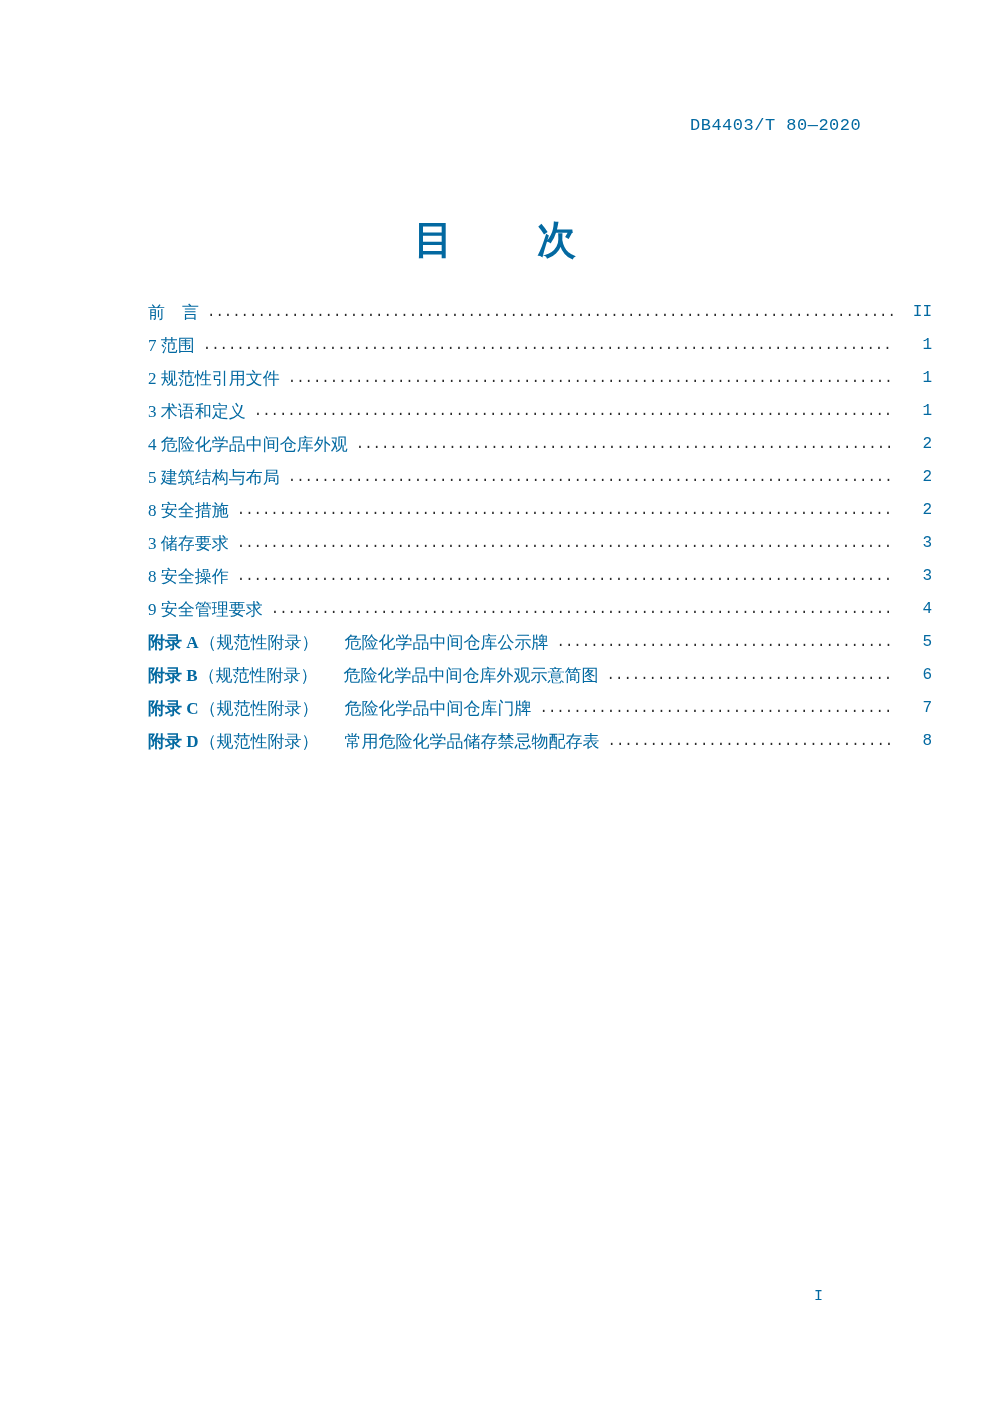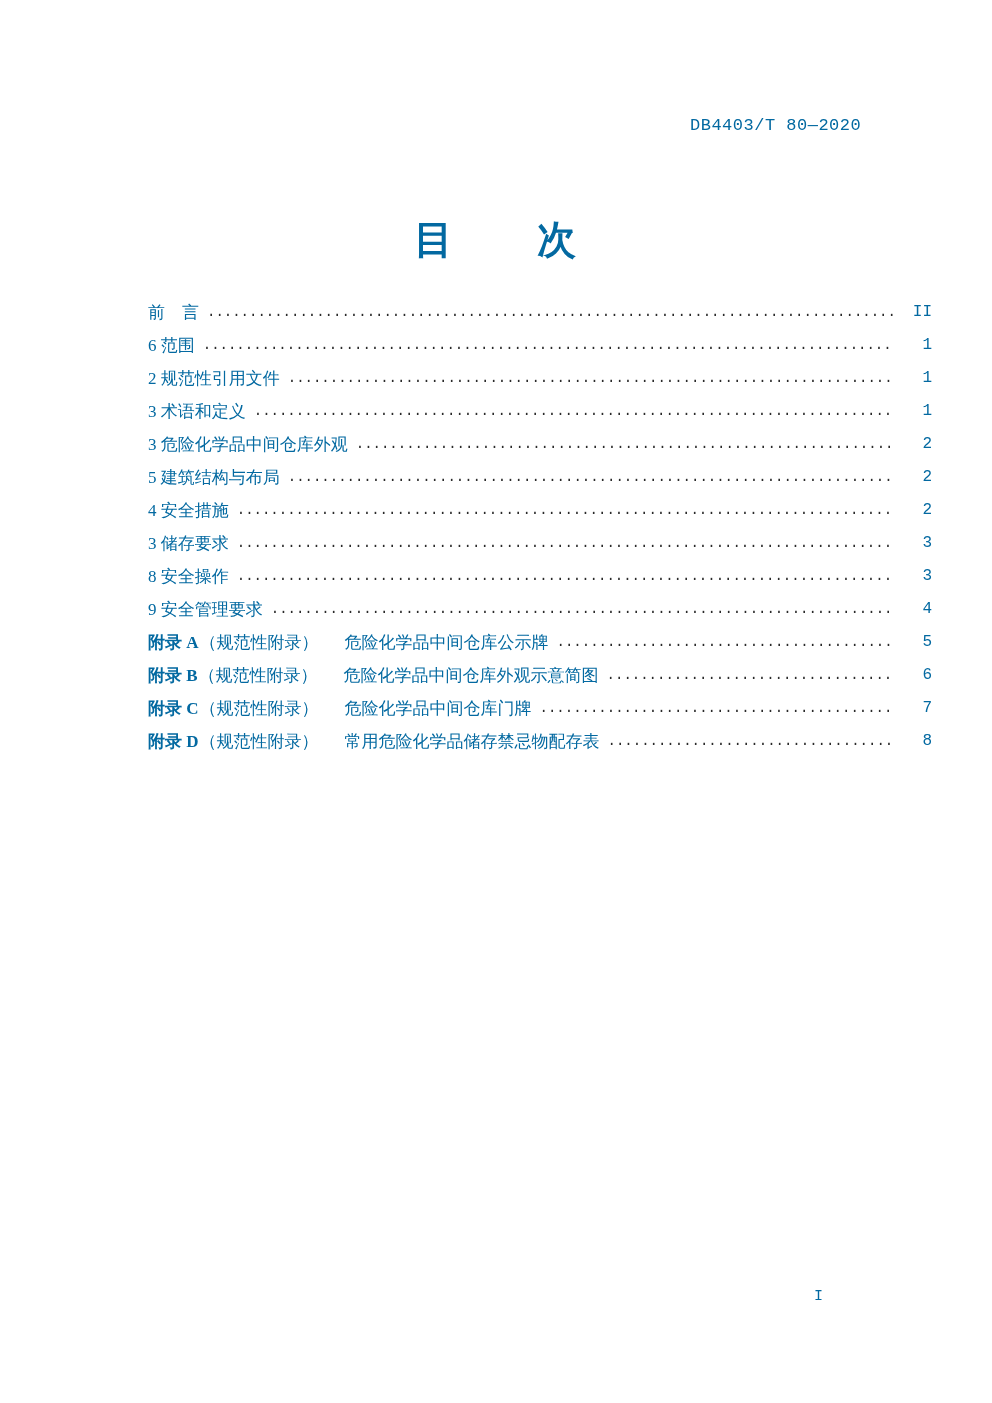--- a/index.html
+++ b/index.html
@@ -102,51 +102,51 @@
 
   <div class="toc">
 
     <div class="toc-row">
       <span class="toc-label">前　言</span>
       <span class="toc-leader"></span>
       <span class="toc-page">II</span>
     </div>
 
     <div class="toc-row">
-      <span class="toc-label">6 范围</span>
+      <span class="toc-label">7 范围</span>
       <span class="toc-leader"></span>
       <span class="toc-page">1</span>
     </div>
 
     <div class="toc-row">
       <span class="toc-label">2 规范性引用文件</span>
       <span class="toc-leader"></span>
       <span class="toc-page">1</span>
     </div>
 
     <div class="toc-row">
       <span class="toc-label">3 术语和定义</span>
       <span class="toc-leader"></span>
       <span class="toc-page">1</span>
     </div>
 
     <div class="toc-row">
-      <span class="toc-label">3 危险化学品中间仓库外观</span>
+      <span class="toc-label">4 危险化学品中间仓库外观</span>
       <span class="toc-leader"></span>
       <span class="toc-page">2</span>
     </div>
 
     <div class="toc-row">
       <span class="toc-label">5 建筑结构与布局</span>
       <span class="toc-leader"></span>
       <span class="toc-page">2</span>
     </div>
 
     <div class="toc-row">
-      <span class="toc-label">4 安全措施</span>
+      <span class="toc-label">8 安全措施</span>
       <span class="toc-leader"></span>
       <span class="toc-page">2</span>
     </div>
 
     <div class="toc-row">
       <span class="toc-label">3 储存要求</span>
       <span class="toc-leader"></span>
       <span class="toc-page">3</span>
     </div>
 

